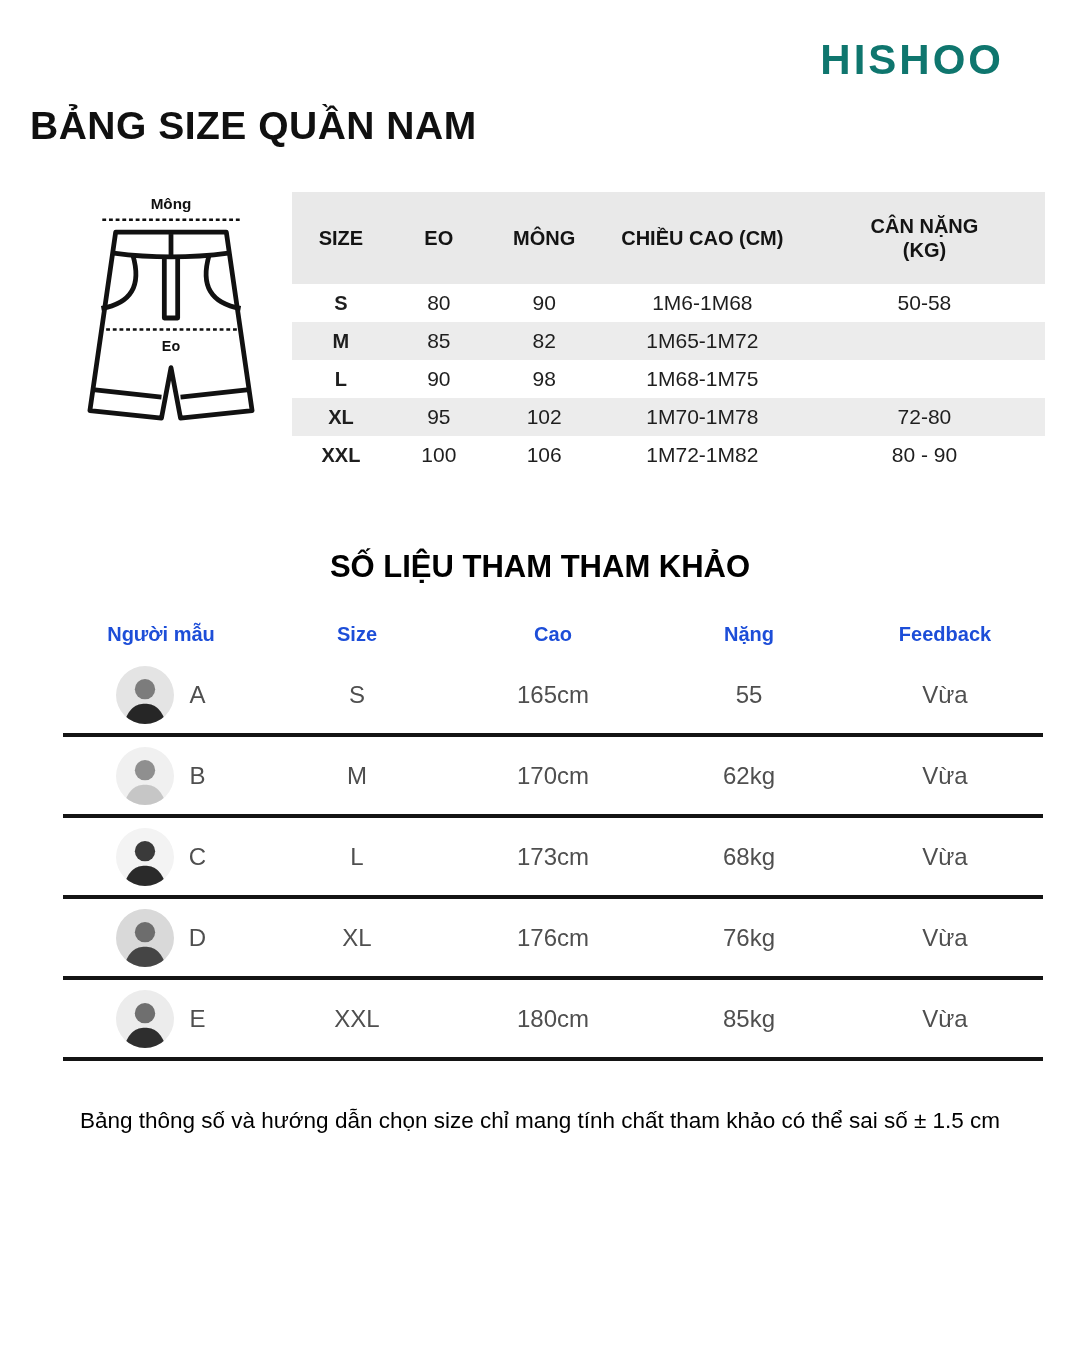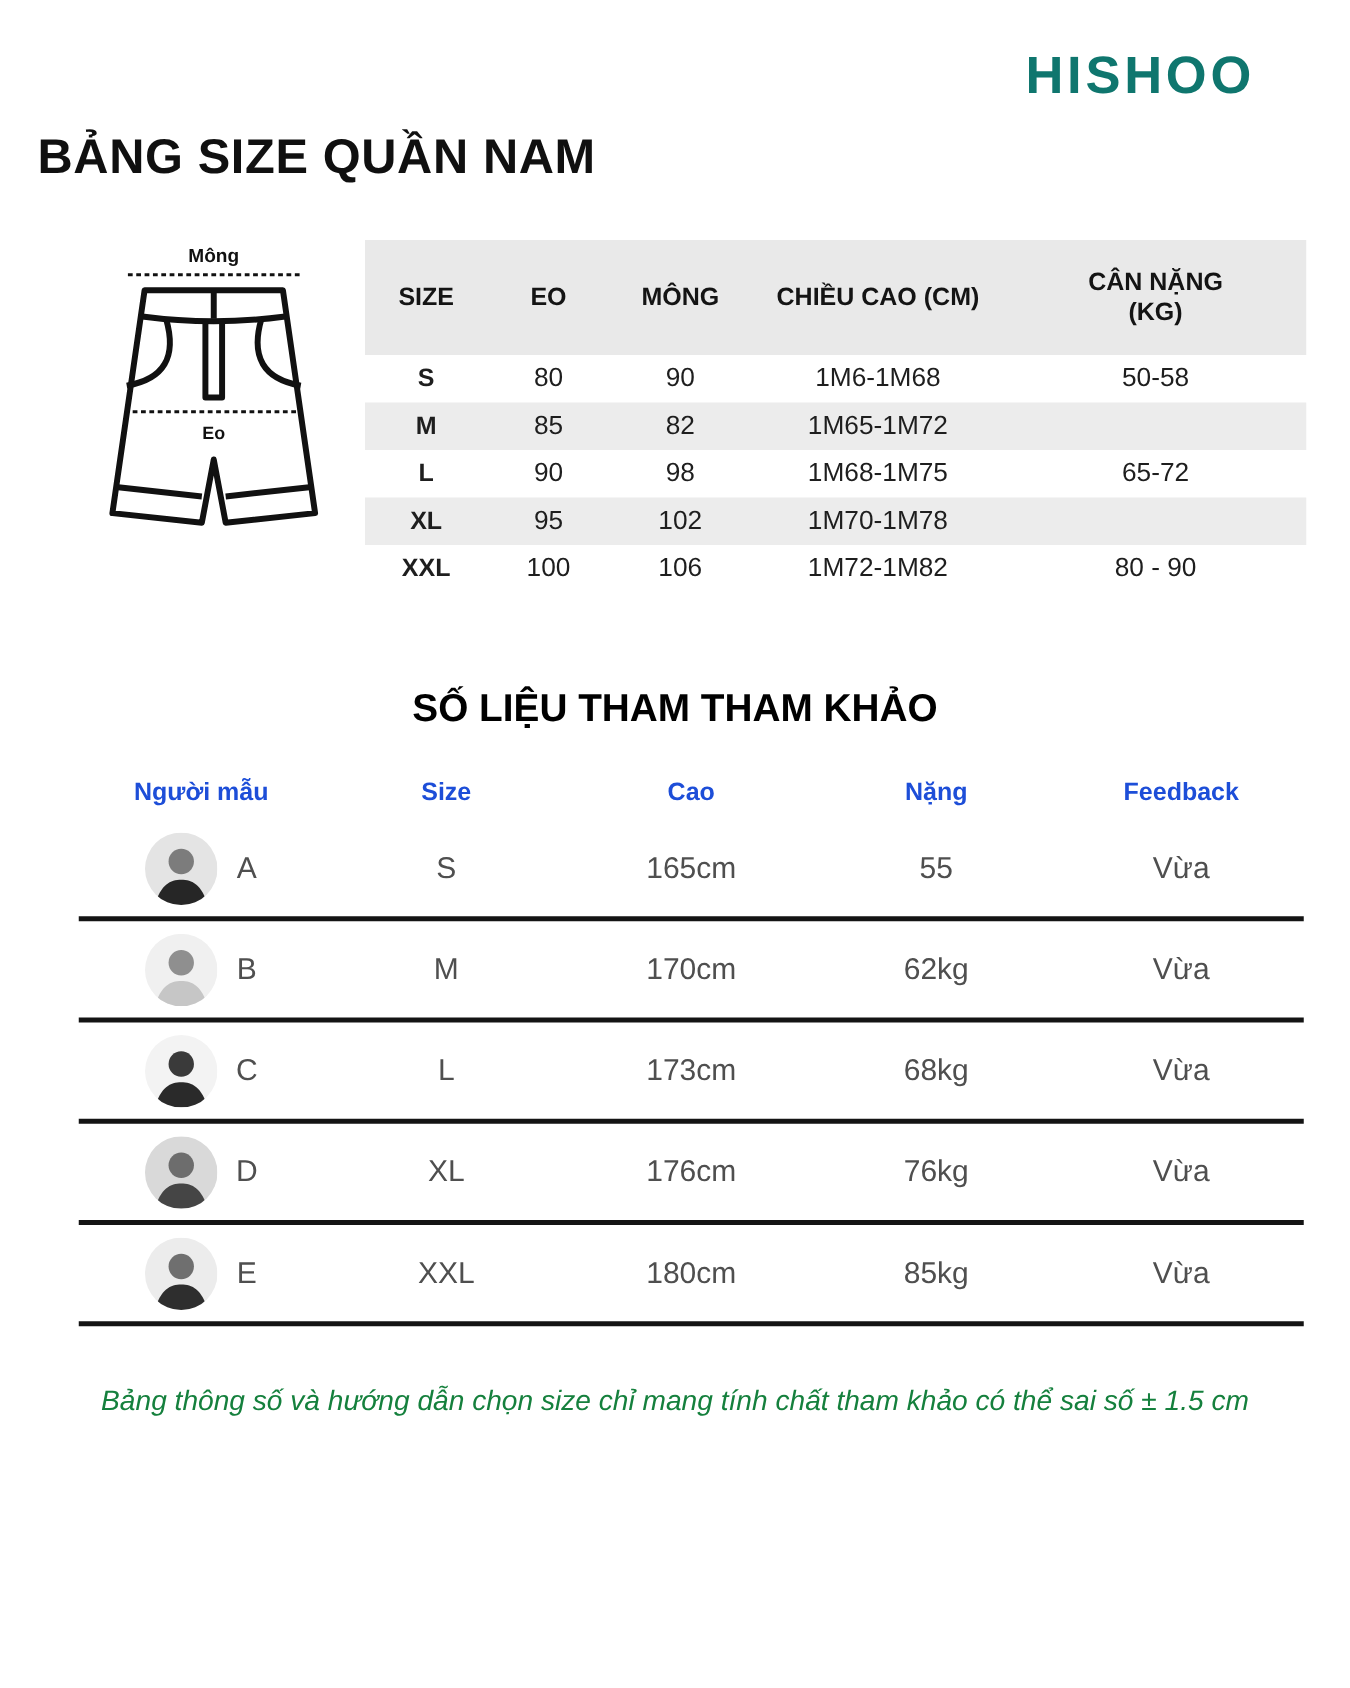--- a/index.html
+++ b/index.html
@@ -73,21 +73,21 @@
   .avatar svg { width: 100%; height: 100%; display: block; }
   .av-a .av-bg{fill:#e4e4e4}.av-a .av-head{fill:#7c7c7c}.av-a .av-body{fill:#262626}
   .av-b .av-bg{fill:#f0f0f0}.av-b .av-head{fill:#8f8f8f}.av-b .av-body{fill:#c6c6c6}
   .av-c .av-bg{fill:#f3f3f3}.av-c .av-head{fill:#3a3a3a}.av-c .av-body{fill:#2a2a2a}
   .av-d .av-bg{fill:#d9d9d9}.av-d .av-head{fill:#6d6d6d}.av-d .av-body{fill:#454545}
   .av-e .av-bg{fill:#ececec}.av-e .av-head{fill:#6f6f6f}.av-e .av-body{fill:#2e2e2e}
 
   
   .footnote {
     position: absolute; top: 1108px; left: 0; width: 1080px;
-    text-align: center; font-size: 22.5px; color: #15803d; font-style: italic;
+    text-align: center; font-size: 22.5px; color: #000000;
   }
 </style>
 </head>
 <body>
 
 <div class="logo">HISHOO</div>
 
 <h1 class="page-title">BẢNG SIZE QUẦN NAM</h1>
 
 <div class="size-section">
@@ -135,27 +135,27 @@
       <div class="st-cell st-size">M</div>
       <div class="st-cell">85</div>
       <div class="st-cell">82</div>
       <div class="st-cell">1M65-1M72</div>
     </div>
     <div class="st-row">
       <div class="st-cell st-size">L</div>
       <div class="st-cell">90</div>
       <div class="st-cell">98</div>
       <div class="st-cell">1M68-1M75</div>
-      <div class="st-cell">65-72</div>
     </div>
     <div class="st-row alt">
       <div class="st-cell st-size">XL</div>
       <div class="st-cell">95</div>
       <div class="st-cell">102</div>
       <div class="st-cell">1M70-1M78</div>
+      <div class="st-cell">72-80</div>
     </div>
     <div class="st-row">
       <div class="st-cell st-size">XXL</div>
       <div class="st-cell">100</div>
       <div class="st-cell">106</div>
       <div class="st-cell">1M72-1M82</div>
       <div class="st-cell">80 - 90</div>
     </div>
   </div>
 </div>

